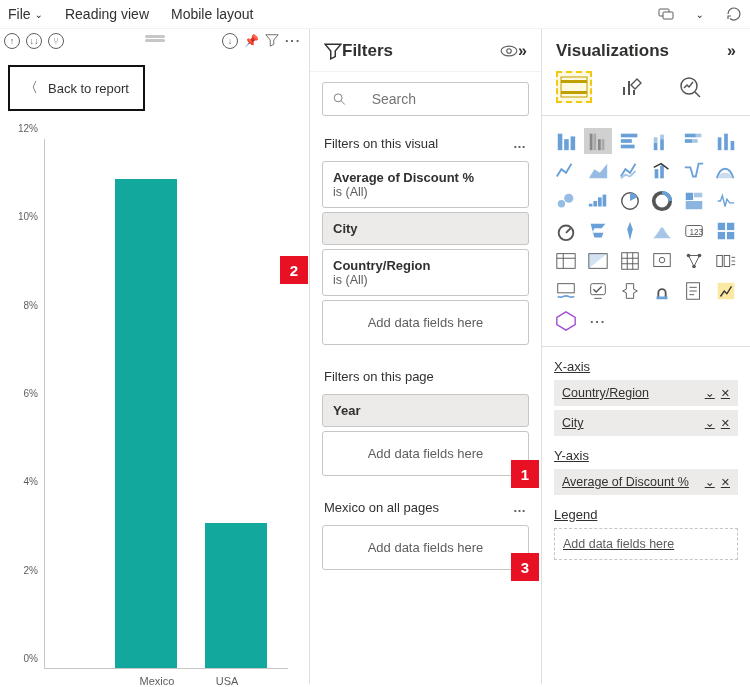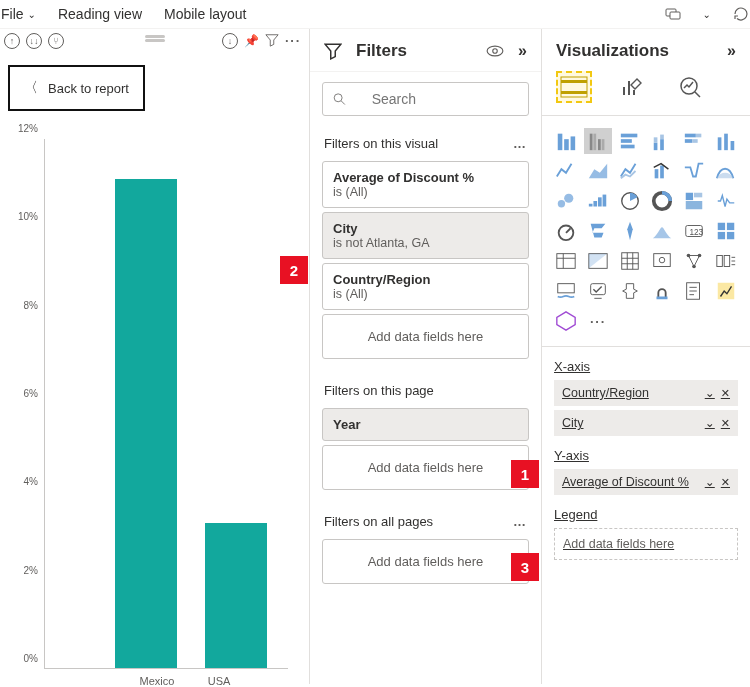--- a/index.html
+++ b/index.html
@@ -1,19 +1,19 @@
 <!DOCTYPE html>
 <html><head>
 <meta charset="utf-8">
 <style>
 * { box-sizing: border-box; margin: 0; padding: 0; }
 body { font-family: "Segoe UI", Arial, sans-serif; font-size: 13px; color: #323130; background: #fff; width: 750px; height: 687px; overflow: hidden; position: relative; }
 
 
-.topbar { display: flex; align-items: center; padding: 6px 1px; gap: 22px; border-bottom: 1px solid #f3f2f1; }
+.topbar { display: flex; align-items: center; padding: 6px 8px; gap: 22px; border-bottom: 1px solid #f3f2f1; }
 .topbar .menu-item { font-size: 14px; cursor: default; display: flex; align-items: center; gap: 4px; }
 .topbar .spacer { flex: 1; }
 .topbar .chev-down { font-size: 10px; }
 
 
 .main { display: flex; height: calc(100% - 32px); }
 .canvas { width: 310px; position: relative; border-right: 1px solid #e1dfdd; }
 .filters { width: 232px; border-right: 1px solid #e1dfdd; display: flex; flex-direction: column; }
 .viz { width: 208px; display: flex; flex-direction: column; }
 
@@ -32,21 +32,21 @@
 
 .chart { position:absolute; top:110px; left:8px; width:280px; height:560px; }
 .y-axis { position:absolute; left:0; top:0; bottom:30px; width:34px; }
 .y-tick { position:absolute; right:4px; font-size:10px; color:#605e5c; transform:translateY(-50%); }
 .plot { position:absolute; left:36px; top:0; bottom:30px; right:0; border-left:1px solid #c8c6c4; border-bottom:1px solid #c8c6c4; }
 .bar { position:absolute; bottom:0; width:62px; background:#12a89d; }
 .x-labels { position:absolute; left:36px; right:0; bottom:4px; height:20px; }
 .x-label { position:absolute; font-size:11px; color:#605e5c; text-align:center; width:62px; }
 
 
-.pane-header { display:flex; align-items:center; gap:14px; padding:12px 14px 10px; font-size:17px; font-weight:600; color:#323130; border-bottom:1px solid #f3f2f1; }
+.pane-header { display:flex; align-items:center; gap:0; padding:12px 14px 10px; font-size:17px; font-weight:600; color:#323130; border-bottom:1px solid #f3f2f1; }
 .pane-header .hsp { flex:1; }
 .pane-header svg { color:#605e5c; }
 .searchbox { margin:10px 12px; border:1px solid #c8c6c4; border-radius:3px; padding:8px 10px; display:flex; align-items:center; gap:26px; color:#605e5c; }
 .searchbox input { border:none; outline:none; font-size:14px; width:100%; }
 .section-label { display:flex; align-items:flex-end; padding:10px 14px 6px; font-size:13px; color:#323130; }
 .section-label .hsp { flex:1; }
 .filter-card { margin:4px 12px; border:1px solid #c8c6c4; border-radius:3px; padding:8px 10px; font-size:13px; }
 .filter-card.sel { background:#edebe9; }
 .filter-card .fname { font-weight:600; }
 .filter-card .fval { font-size:12.5px; color:#605e5c; }
@@ -144,21 +144,21 @@
           <div class="y-tick" style="bottom: 66.6667%; top: auto;">8%</div>
           <div class="y-tick" style="bottom: 83.3333%; top: auto;">10%</div>
           <div class="y-tick" style="bottom: 100%; top: auto;">12%</div>
         </div>
       <div class="plot">
           <div class="bar" style="left: 70px; height: 92.5%;"></div>
           <div class="bar" style="left: 160px; height: 27.5%;"></div>
         </div>
       <div class="x-labels">
           <div class="x-label" style="left: 82px;">Mexico</div>
-          <div class="x-label" style="left: 144px;">USA</div>
+          <div class="x-label" style="left: 152px;">USA</div>
         </div>
     </div>
   </div>
 
   <div class="filters">
     <div class="pane-header">
       <svg width="18" height="18" viewBox="0 0 16 16">
           <path d="M1 2h14l-5 6v5l-4 2v-7z" fill="none" stroke="#323130" stroke-width="1.3"></path>
         </svg>
       <span>Filters</span>
@@ -185,41 +185,40 @@
           <span class="hsp"></span>
           <span class="ellip">…</span>
       </div>
       <div>
           <div class="filter-card">
             <div class="fname">Average of Discount %</div>
             <div class="fval">is (All)</div>
           </div>
           <div class="filter-card sel">
             <div class="fname">City</div>
-            <div class="fval">is not Atlanta, GA</div>
           </div>
           <div class="filter-card">
             <div class="fname">Country/Region</div>
             <div class="fval">is (All)</div>
           </div>
         </div>
       <div class="add-drop">Add data fields here</div>
 
       <div class="section-label">
         <span>Filters on this page</span>
       </div>
       <div>
           <div class="filter-card sel">
             <div class="fname">Year</div>
           </div>
         </div>
       <div class="add-drop">Add data fields here</div>
 
       <div class="section-label">
-        <span>Filters on all pages</span>
+        <span>Mexico on all pages</span>
           <span class="hsp"></span>
           <span class="ellip">…</span>
       </div>
       <div class="add-drop" style="margin-bottom:40px">Add data fields here</div>
     </div>
   </div>
 
   <div class="viz">
     <div class="pane-header">
       <span style="font-size:17px;font-weight:600;">Visualizations</span>

